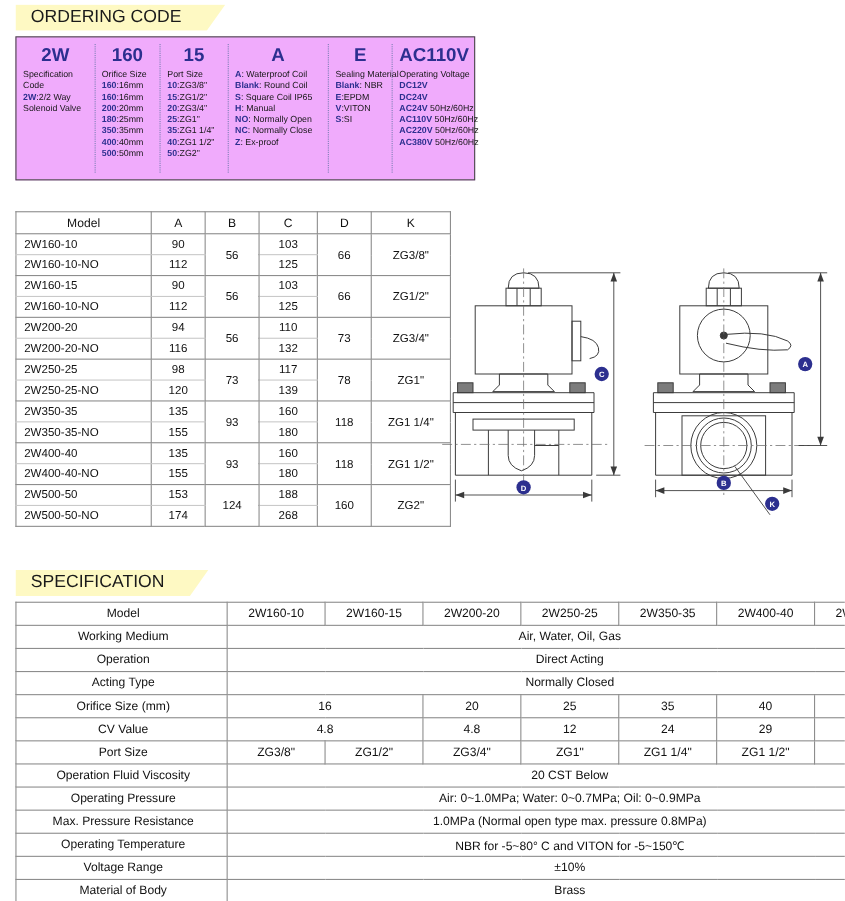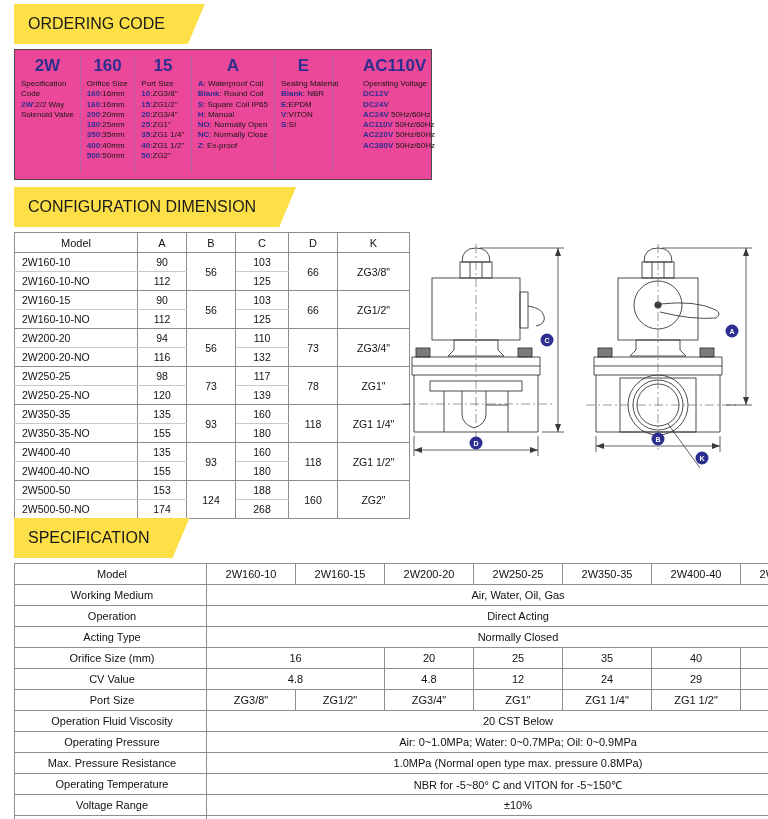--- a/index.html
+++ b/index.html
@@ -7,33 +7,33 @@
     width:768px;height:819px;
     background:#ffffff;
     font-family:"Liberation Sans", sans-serif;
     color:#1a1a1a;
     overflow:hidden;
   }
   .page{position:relative;width:768px;height:819px;}
   .banner-wrap{position:relative;display:block;}
   .banner-shape{
     position:relative;
-    background:#fde047;
-    height:40px;
+    background:#fef9c3;
+    height:24px;
     display:inline-flex;align-items:center;
     padding:0 40px 0 14px;
     clip-path:polygon(0 0, 100% 0, calc(100% - 17px) 100%, 0% 100%);
   }
 
   
   .oc-wrap{position:absolute;left:14px;top:4px;width:418px;}
   .oc-box{
     margin-top:5px;
     border:1px solid #4a4a4a;
-    background:#ec4899;
+    background:#f0abfc;
     display:flex;
     padding:6px 0 6px 0;
     box-sizing:border-box;
     min-height:131px;
   }
   .oc-col{
     padding:0 6px;
     box-sizing:border-box;
     border-right:1px dotted #7b7fb5;
   }
@@ -52,21 +52,21 @@
     line-height:10.3px;
     white-space:nowrap;
     color:#161616;
   }
   .oc-line b{color:#2c2f8f;}
   .oc-c1{width:72px;}
   .oc-c2{width:60px;}
   .oc-c3{width:62px;}
   .oc-c4{width:92px;}
   .oc-c5{width:58px;}
-  .oc-c6{width:74px;border-right:none;margin-left:24px;}
+  .oc-c6{width:74px;border-right:none;}
   .oc-c1 .oc-head{text-align:center;}
 
   
   .cd-wrap{position:absolute;left:14px;top:187px;width:365px;}
   .cd-table{
     margin-top:5px;
     border-collapse:collapse;
     border:1px solid #3c3c3c;
     width:365px;
     background:#fff;
@@ -194,25 +194,20 @@
           <div class="oc-line"><b>DC24V</b></div>
           <div class="oc-line"><b>AC24V</b><span>  50Hz/60Hz</span></div>
           <div class="oc-line"><b>AC110V</b><span> 50Hz/60Hz</span></div>
           <div class="oc-line"><b>AC220V</b><span> 50Hz/60Hz</span></div>
           <div class="oc-line"><b>AC380V</b><span> 50Hz/60Hz</span></div>
         </div>
       </div>
   </div>
 
   <div class="cd-wrap">
-    <div class="banner-wrap">
-      <div class="banner-shape">
-        <span class="banner-text">CONFIGURATION DIMENSION</span>
-      </div>
-    </div>
     <table class="cd-table">
       <thead>
         <tr id="cd-head">
             <td class="" style="width: 118px;">Model</td>
             <td class="colA">A</td>
             <td class="colB">B</td>
             <td class="colC">C</td>
             <td class="colD">D</td>
             <td class="colK">K</td>
           </tr>

